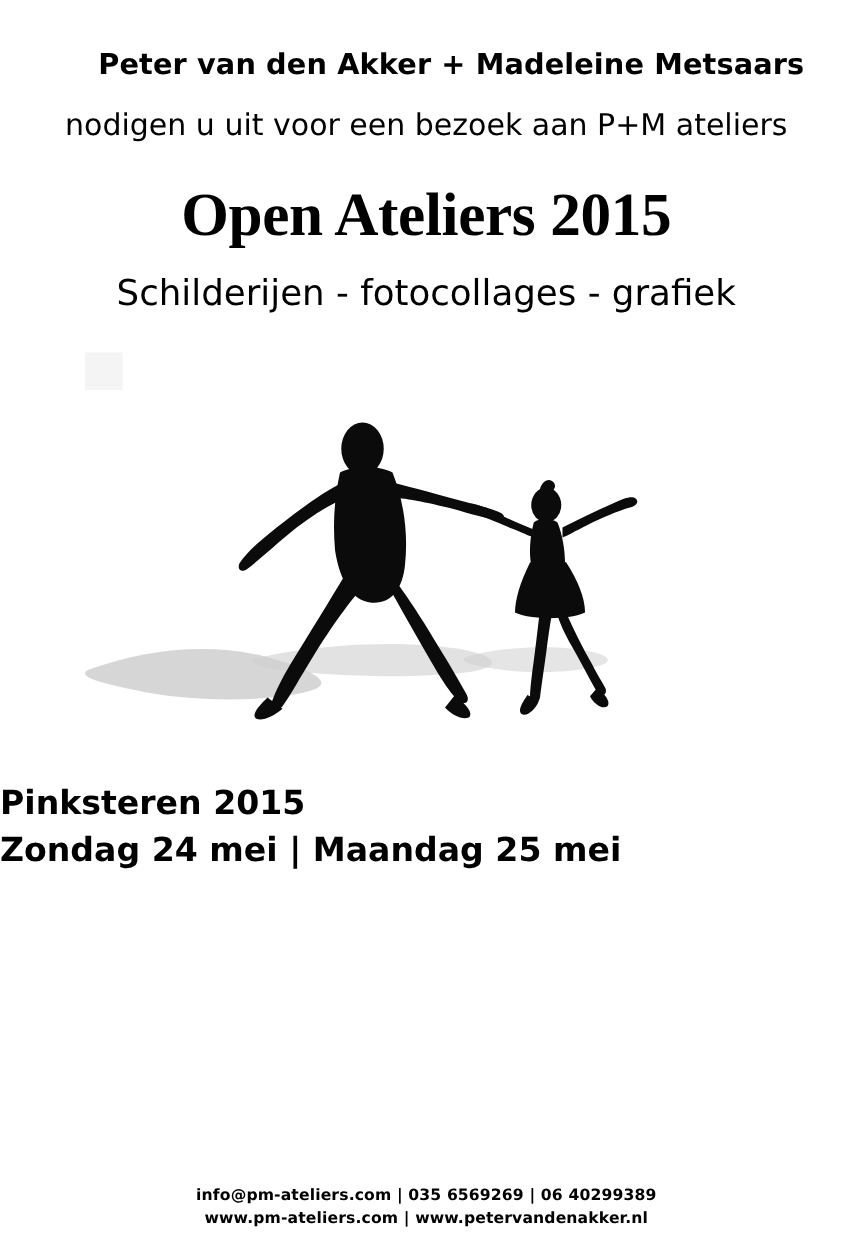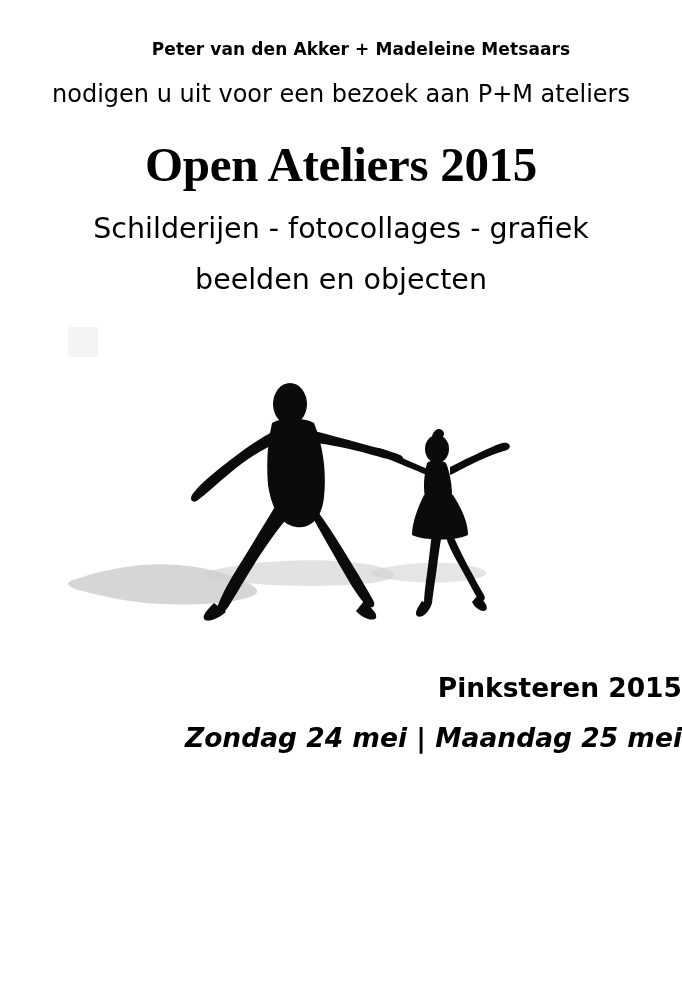--- a/index.html
+++ b/index.html
@@ -24,21 +24,21 @@
     align-items: center;
     background: #ffffff;
   }
 
   
   .header-block {
     width: 100%;
     text-align: center;
   }
   .line-artists {
-    font-size: 17px;
+    font-size: 23px;
     font-weight: bold;
     letter-spacing: 0.1px;
     margin-top: 40px;
     line-height: 1.1;
     padding-left: 40px;
   }
   .line-invite {
     font-size: 24px;
     font-weight: normal;
     margin-top: 22px;
@@ -73,34 +73,33 @@
     margin-top: 24px;
     overflow: hidden;
   }
   .artwork-wrap svg {
     display: block;
   }
 
   
   .info-block {
     width: 100%;
-    text-align: right;
+    text-align: left;
     margin-top: 24px;
   }
   .info-line1 {
     font-size: 26.5px;
     font-weight: bold;
     line-height: 1.12;
   }
   .info-line2 {
     font-size: 26.5px;
     font-weight: bold;
     line-height: 1.12;
-    margin-top: 20px;
-    font-style: italic;
+    margin-top: 8px;
   }
   .info-line3 {
     font-size: 26.5px;
     font-weight: bold;
     line-height: 1.12;
     margin-top: 4px;
   }
   .info-hours {
     font-size: 25px;
     font-weight: normal;
@@ -130,21 +129,20 @@
 </head>
 <body>
 
 <div class="poster">
 
   <div class="header-block">
     <div class="line-artists">Peter van den Akker + Madeleine Metsaars</div>
     <div class="line-invite">nodigen u uit voor een bezoek aan P+M ateliers</div>
     <div class="title-main">Open Ateliers 2015</div>
     <div class="line-disciplines">Schilderijen - fotocollages - grafiek</div>
-    <div class="line-disciplines2">beelden en objecten</div>
   </div>
 
   <div class="artwork-wrap">
     <svg width="682" height="330" viewBox="0 0 682 330" xmlns="http://www.w3.org/2000/svg">
       <rect x="0" y="0" width="682" height="330" fill="#ffffff"></rect>
 
       <rect x="68" y="8" width="30" height="30" fill="#f4f4f4"></rect>
 
       <g fill="#cfcfcf">
         <path d="M70 262 C 120 244, 170 240, 215 252 C 250 262, 268 272, 250 278 C 220 288, 150 288, 108 278 C 80 272, 62 268, 70 262 Z" opacity="0.85"></path>
@@ -190,14 +188,28 @@
         <path d="M478 276 C 483 281, 489 287, 486 291 C 482 294, 475 289, 472 283 Z"></path>
       </g>
     </svg>
   </div>
 
   <div class="info-block">
     <div class="info-line1">Pinksteren 2015</div>
     <div class="info-line2">Zondag 24 mei | Maandag 25 mei</div>
   </div>
 
+  <div class="contact-block">
+    <div class="contact-line">
+      <span>info@pm-ateliers.com</span>
+      <span class="sep">|</span>
+      <span>035 6569269</span>
+      <span class="sep">|</span>
+      <span>06 40299389</span>
+    </div>
+    <div class="contact-line">
+      <span class="contact-link">www.pm-ateliers.com</span>
+      <span class="sep">|</span>
+      <span class="contact-link">www.petervandenakker.nl</span>
+    </div>
+  </div>
 
 </div>
 
 </body></html>

